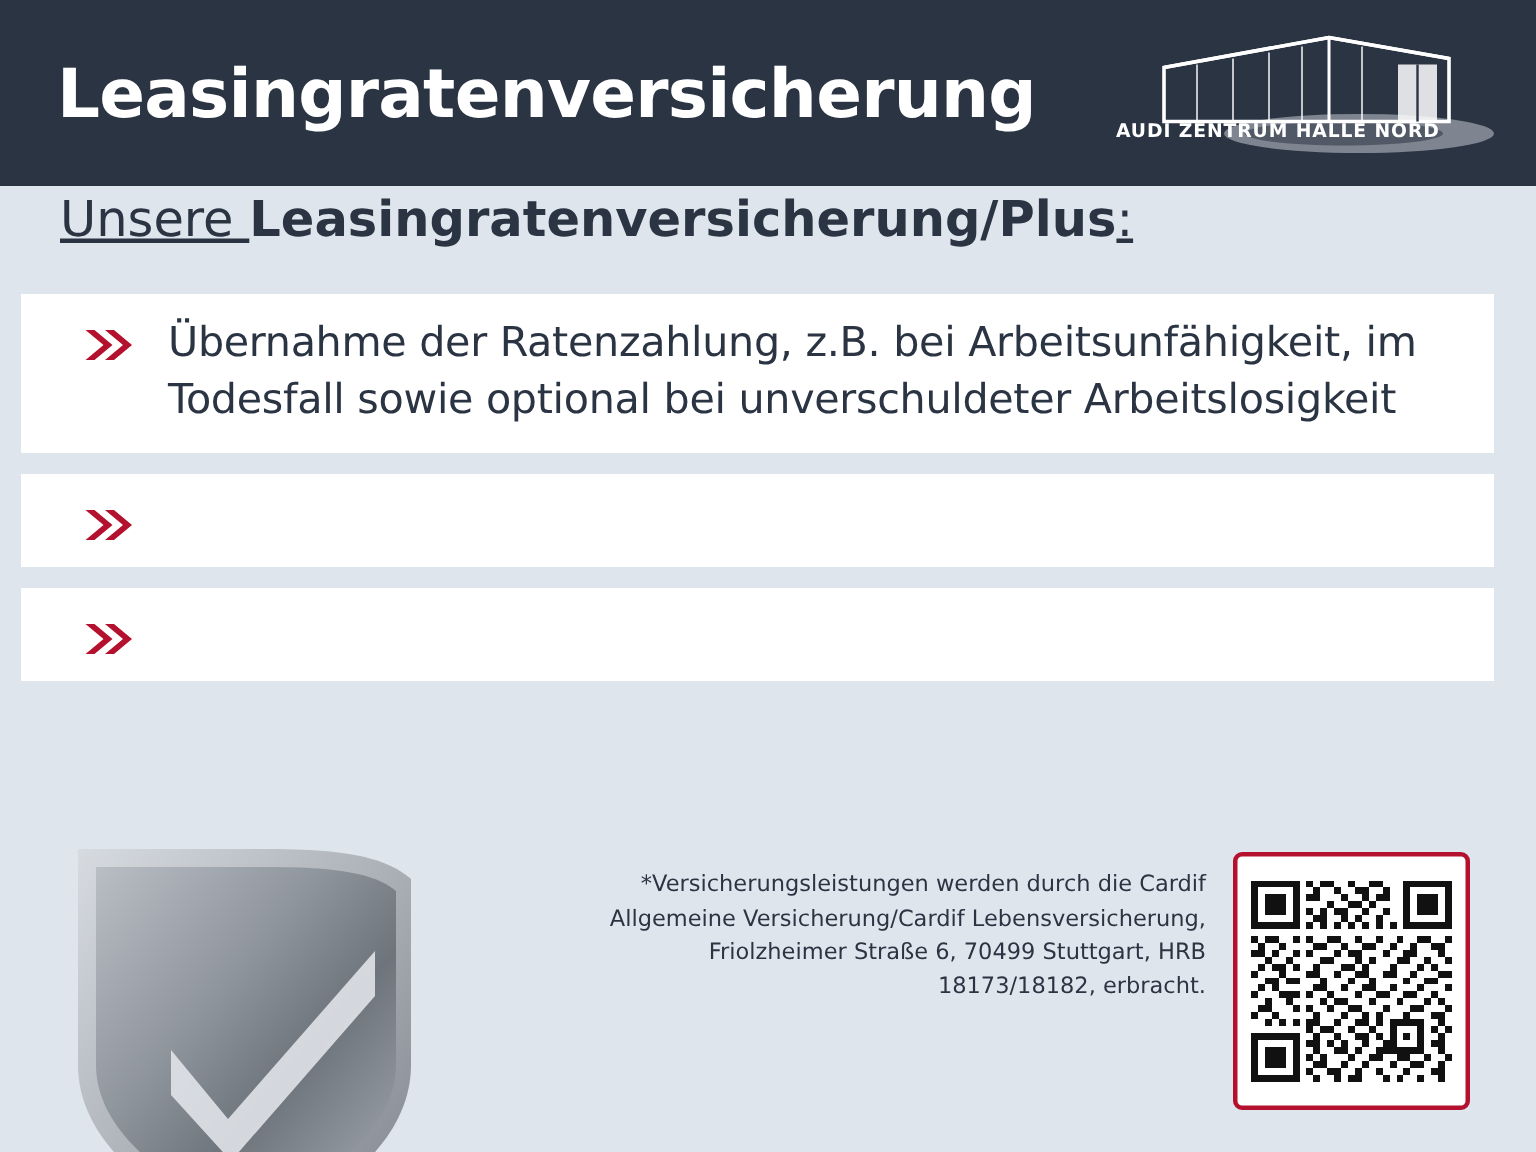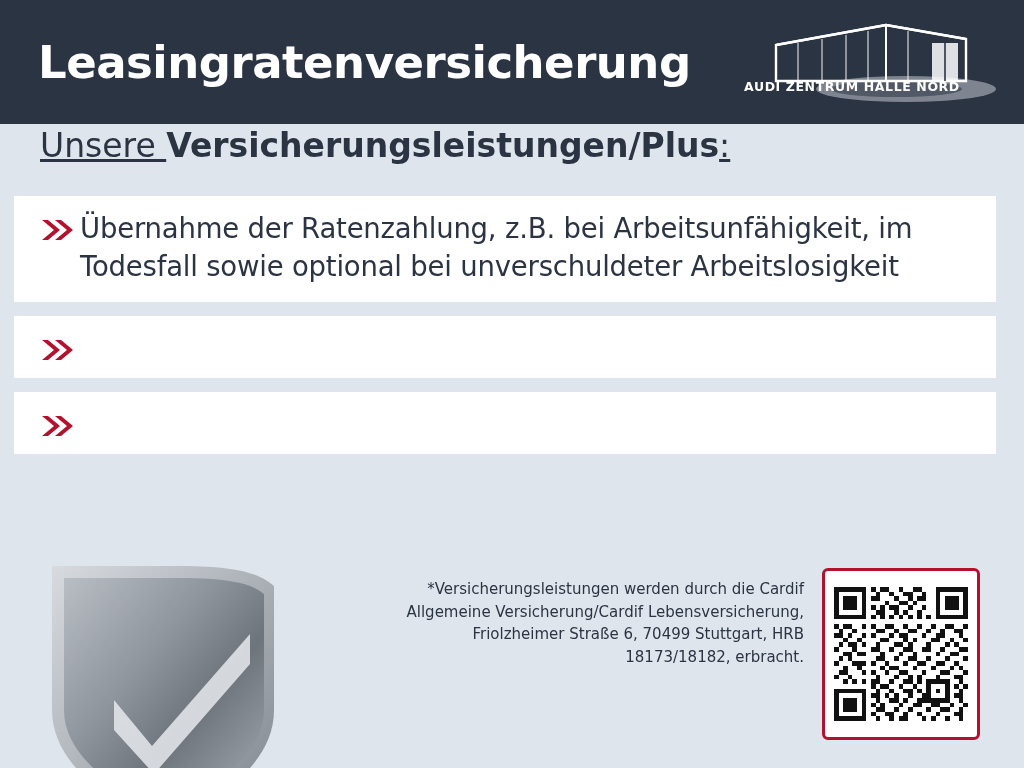--- a/index.html
+++ b/index.html
@@ -71,22 +71,23 @@
   .bullets {
     position: absolute;
     top: 196px;
     left: 14px;
     width: 982px;
   }
   .bullet {
     background: #ffffff;
     display: flex;
     align-items: flex-start;
-    padding: 14px 18px 16px 20px;
+    padding: 14px 18px 16px 35px;
     margin-bottom: 14px;
+    gap: 17px;
   }
   .chev {
     flex: 0 0 auto;
     width: 46px;
     padding-top: 8px;
     display: flex;
     justify-content: center;
   }
   .bullet-text {
     font-size: 27.5px;
@@ -153,21 +154,21 @@
       <line x1="86" y1="20" x2="86" y2="62" stroke="#ffffff" stroke-width="1.2" opacity="0.8"></line>
       <line x1="110" y1="16" x2="110" y2="62" stroke="#ffffff" stroke-width="1.2" opacity="0.8"></line>
       <line x1="132" y1="12" x2="132" y2="62" stroke="#ffffff" stroke-width="1.2" opacity="0.8"></line>
       <line x1="172" y1="12" x2="172" y2="62" stroke="#ffffff" stroke-width="1.2" opacity="0.8"></line>
     </svg>
     <div class="logo-text">AUDI ZENTRUM HALLE NORD</div>
   </div>
 </div>
 
 <div class="subtitle">
-  <span class="light">Unsere </span><span class="bold">Versicherungsleistungen/Plus</span><span class="light">:</span>
+  <span class="light">Unsere </span><span class="bold">Leasingratenversicherung/Plus</span><span class="light">:</span>
 </div>
 
 <div class="bullets">
 
   <div class="bullet">
     <span class="chev">
       <svg width="34" height="24" viewBox="0 0 34 24">
         <path d="M2 2 L14 12 L2 22 L8 22 L20 12 L8 2 Z" fill="#b3112e"></path>
         <path d="M15 2 L27 12 L15 22 L21 22 L33 12 L21 2 Z" fill="#b3112e"></path>
       </svg>

